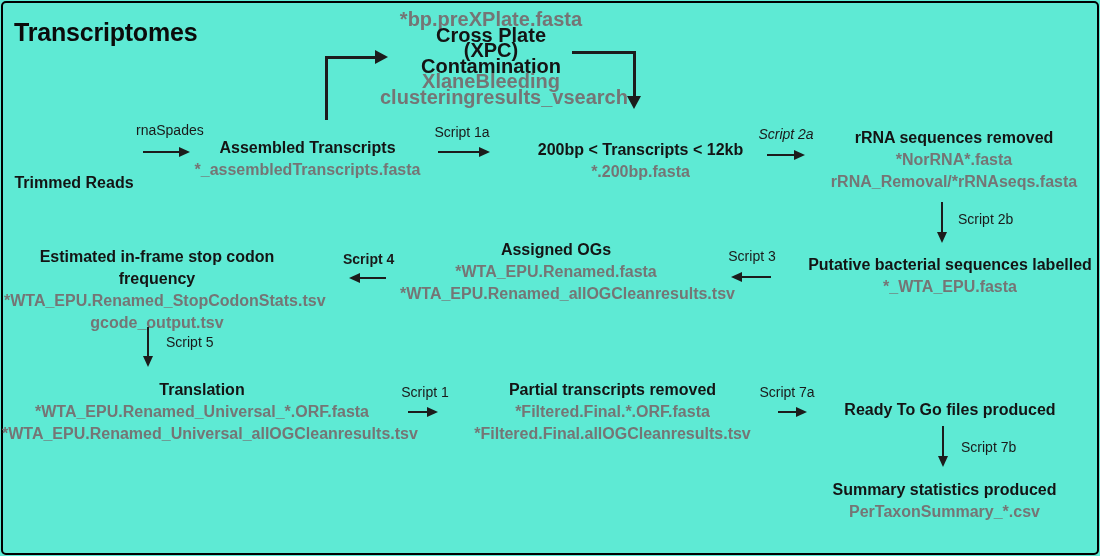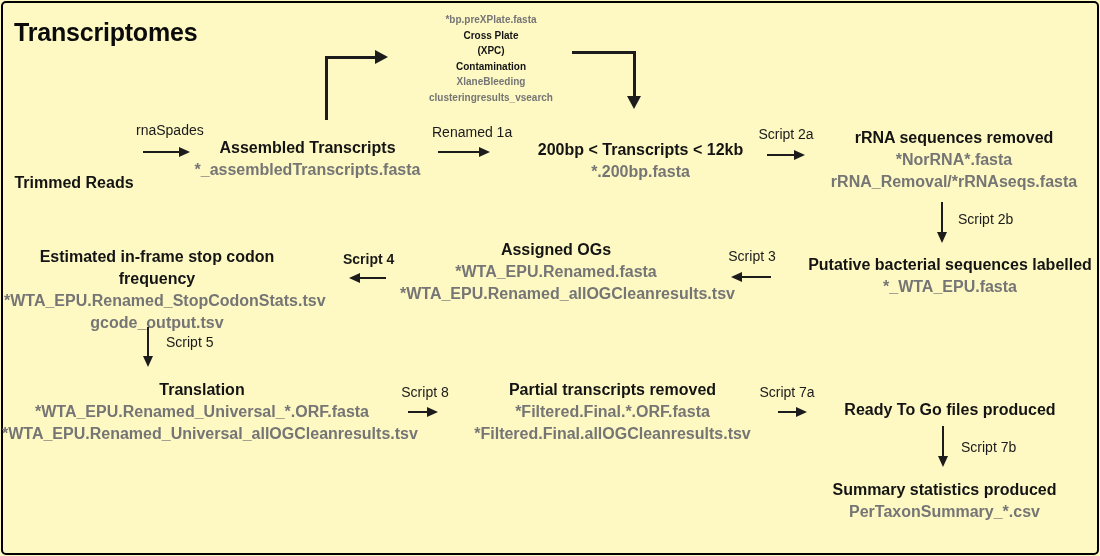--- a/index.html
+++ b/index.html
@@ -2,21 +2,21 @@
 <html><head>
 <meta charset="utf-8">
 <style>
   * { margin:0; padding:0; box-sizing:border-box; }
   html,body { background:#ffffff; }
   body { font-family:"Liberation Sans", sans-serif; }
 
   .canvas {
     position:relative;
     width:1100px; height:556px;
-    background:#fef9c3;
+    background:#5eead4;
     overflow:hidden;
     padding-left:38px;
   }
   .frame {
     position:absolute; inset:1px;
     border:2px solid #000000;
     border-radius:5px;
     pointer-events:none;
   }
 
@@ -32,21 +32,21 @@
   .node {
     position:absolute;
     text-align:center;
     font-weight:700;
     font-size:16px;
     line-height:22px;
     color:#141414;
   }
   .node .title { display:block; color:#141414; }
   .node .file  { display:block; color:#757575; }
-  .node.small { font-size:10px; line-height:15.5px; }
+  .node.small { font-size:20px; line-height:15.5px; }
 
   
   .edge-label {
     position:absolute;
     font-size:14px;
     line-height:15px;
     color:#1a1a1a;
     text-align:center;
     white-space:nowrap;
   }
@@ -131,27 +131,27 @@
   <div class="node" style="left:818px; top:399px; width:264px;">
     <span class="title">Ready To Go files produced</span>
   </div>
 
   <div class="node" style="left:792px; top:479px; width:305px;">
     <span class="title">Summary statistics produced</span>
     <span class="file">PerTaxonSummary_*.csv</span>
   </div>
 
   <div class="edge-label" style="left:136px; top:123px; width:64px;">rnaSpades</div>
-  <div class="edge-label" style="left:432px; top:125px; width:60px;">Renamed 1a</div>
-  <div class="edge-label" style="left:756px; top:127px; width:60px;">Script 2a</div>
+  <div class="edge-label" style="left:432px; top:125px; width:60px;">Script 1a</div>
+  <div class="edge-label" style="left:756px; top:127px; width:60px;font-style:italic;">Script 2a</div>
   <div class="edge-label la" style="left:958px; top:212px; width:70px;">Script 2b</div>
   <div class="edge-label" style="left:724px; top:249px; width:56px;">Script 3</div>
   <div class="edge-label" style="left:343px; top:252px; width:48px;font-weight:bold;">Script 4</div>
   <div class="edge-label la" style="left:166px; top:335px; width:60px;">Script 5</div>
-  <div class="edge-label" style="left:397px; top:385px; width:56px;">Script 8</div>
+  <div class="edge-label" style="left:397px; top:385px; width:56px;">Script 1</div>
   <div class="edge-label" style="left:757px; top:385px; width:60px;">Script 7a</div>
   <div class="edge-label la" style="left:961px; top:440px; width:70px;">Script 7b</div>
 
   <div class="arrow" style="left:143px; top:147px; width:50px; height:10px;">
     <div class="ln" style="left:0; top:4px; width:38px; height:2px;"></div>
       <div class="tri r" style="left:36px; top:0;"></div>
   </div>
 
   <div class="arrow" style="left:438px; top:147px; width:56px; height:10px;">
     <div class="ln" style="left:0; top:4px; width:43px; height:2px;"></div>

